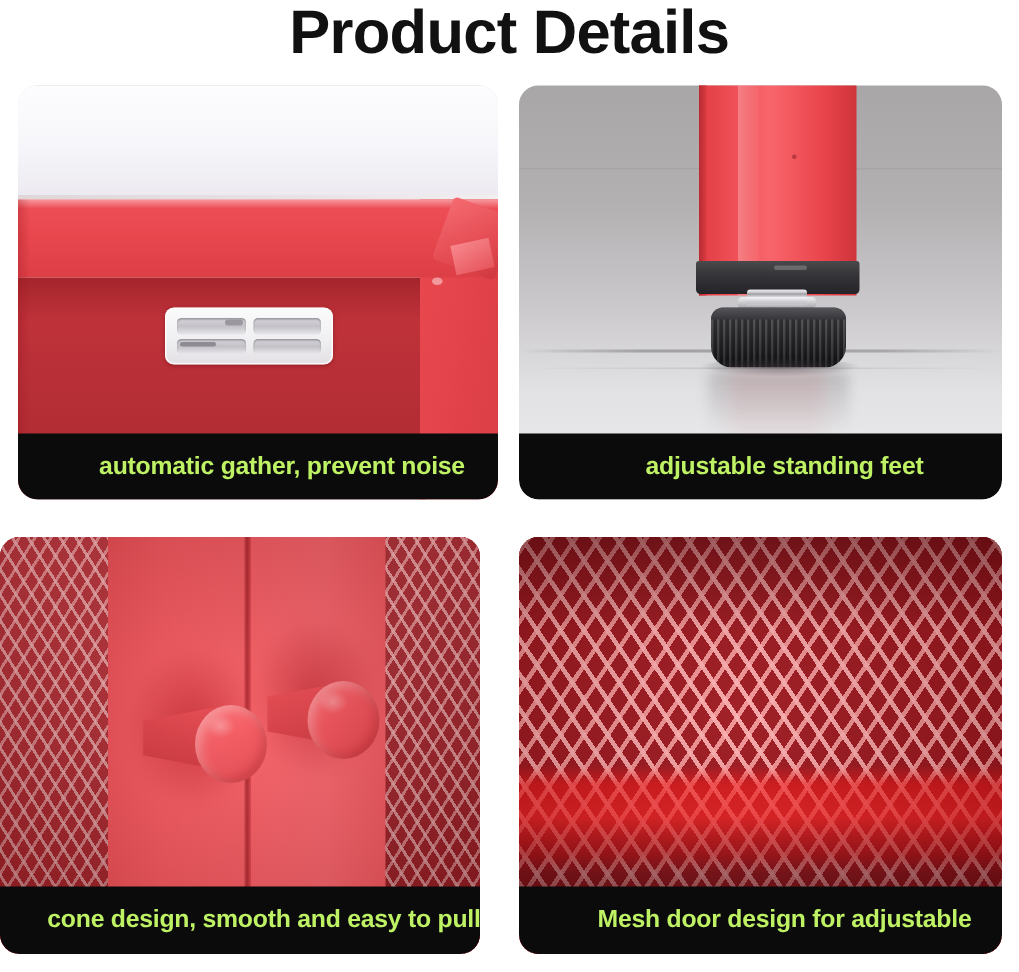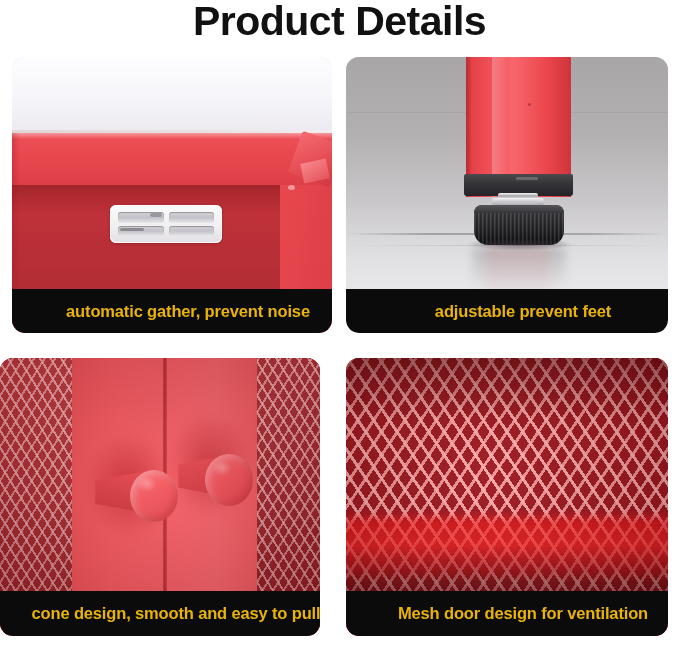--- a/index.html
+++ b/index.html
@@ -50,21 +50,21 @@
   .caption {
     position:absolute;
     left:0; bottom:0;
     width:100%;
     height:44px;
     background:#0b0b0b;
     border-radius:0 0 13px 13px;
     display:flex;
     align-items:center;
     justify-content:center;
-    color:#eab308;
+    color:#bef264;
     font-size:16.5px;
     font-weight:bold;
     letter-spacing:-0.15px;
     white-space:nowrap;
     z-index:40;
     padding-left:32px;
   }
   #panel-3 .caption, #panel-4 .caption { height:45px; }
 
   
@@ -446,21 +446,21 @@
 
       <div class="p2-screw"></div>
       <div class="p2-screw-s"></div>
 
       <div class="p2-foot"></div>
       <div class="p2-foot-top"></div>
       <div class="p2-foot-shadow"></div>
       <div class="p2-refl"></div>
       <div class="p2-refl2"></div>
     </div>
-    <div class="caption">adjustable prevent feet</div>
+    <div class="caption">adjustable standing feet</div>
   </div>
 
   <div class="panel" id="panel-3">
     <div class="photo">
       <div class="p3-bg"></div>
       <div class="p3-mesh-left mesh"></div>
       <div class="p3-mesh-right mesh"></div>
       <div class="p3-door-l"></div>
       <div class="p3-door-r"></div>
       <div class="p3-seam"></div>
@@ -478,16 +478,16 @@
 
   <div class="panel" id="panel-4">
     <div class="photo">
       <div class="p4-bg"></div>
       <div class="p4-mesh"></div>
       <div class="p4-band"></div>
       <div class="p4-topshade"></div>
       <div class="p4-botshade"></div>
       <div class="p4-vig"></div>
     </div>
-    <div class="caption">Mesh door design for ventilation</div>
+    <div class="caption">Mesh door design for adjustable</div>
   </div>
 
 </div>
 
 </body></html>

